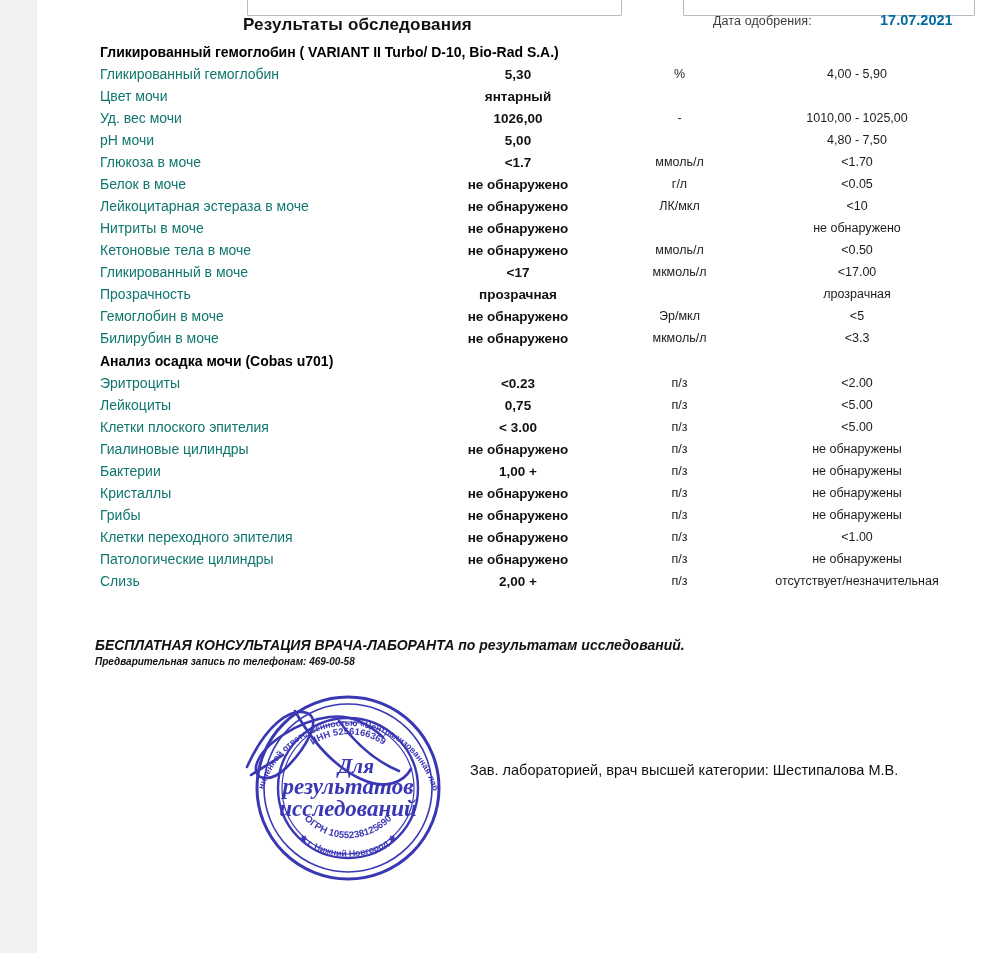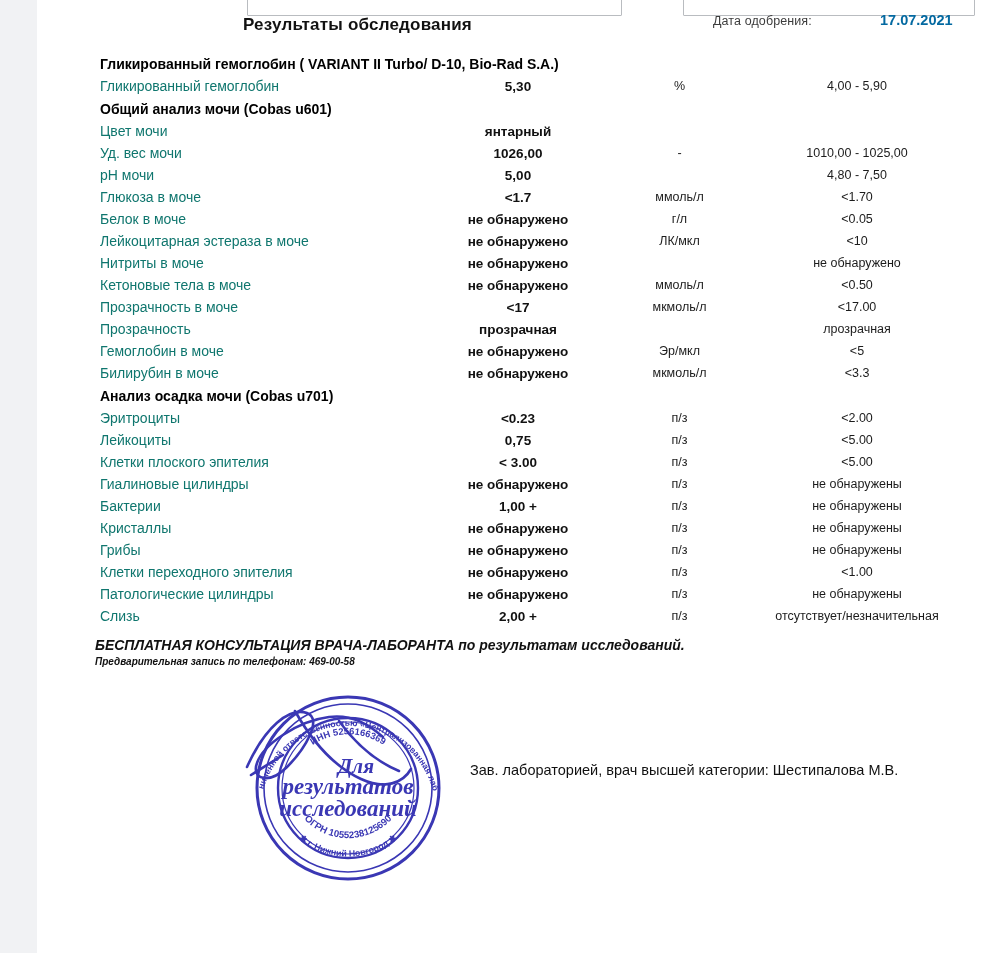--- a/index.html
+++ b/index.html
@@ -28,21 +28,21 @@
     display:flex;align-items:center;justify-content:center;
     font-size:13.5px;font-weight:bold;color:#111;box-sizing:border-box;
     border-right:1px solid #7a7d80;height:100%;
   }
   .thead .th:last-child{border-right:none;}
   .th.c-test{width:337px;}
   .th.c-res{width:172px;}
   .th.c-unit{width:151px;}
   .th.c-ref{width:204px;}
 
-  .rows{position:relative;margin-top:16px;}
+  .rows{position:relative;margin-top:4px;}
   .row{display:flex;height:22px;align-items:center;}
   .row.group{height:23px;}
   .cell{box-sizing:border-box;}
   .c1{width:337px;padding-left:5px;font-size:14px;color:#0f766e;white-space:nowrap;}
   .c2{width:172px;text-align:center;font-size:13.5px;font-weight:bold;color:#111;}
   .c3{width:151px;text-align:center;font-size:12.5px;color:#1c1c1c;}
   .c4{width:204px;text-align:center;font-size:12.5px;color:#1c1c1c;}
   .group .c1{font-weight:bold;font-size:14px;color:#000;width:auto;}
   .flag{text-underline-offset:2px;}
 
@@ -75,23 +75,20 @@
     <div class="rows" id="rows">
         <div class="row group">
           <div class="cell c1">Гликированный гемоглобин ( VARIANT II Turbo/ D-10, Bio-Rad S.A.)</div>
         </div>
         <div class="row">
           <div class="cell c1">Гликированный гемоглобин</div>
           <div class="cell c2">5,30</div>
           <div class="cell c3">%</div>
           <div class="cell c4">4,00 - 5,90</div>
         </div>
-        <div class="row group">
-          <div class="cell c1">Общий анализ мочи (Cobas u601)</div>
-        </div>
         <div class="row">
           <div class="cell c1">Цвет мочи</div>
           <div class="cell c2">янтарный</div>
           <div class="cell c3"></div>
           <div class="cell c4"></div>
         </div>
         <div class="row">
           <div class="cell c1">Уд. вес мочи</div>
           <div class="cell c2"><span class="flag">1026,00</span></div>
           <div class="cell c3">-</div>
@@ -127,21 +124,21 @@
           <div class="cell c3"></div>
           <div class="cell c4">не обнаружено</div>
         </div>
         <div class="row">
           <div class="cell c1">Кетоновые тела в моче</div>
           <div class="cell c2">не обнаружено</div>
           <div class="cell c3">ммоль/л</div>
           <div class="cell c4">&lt;0.50</div>
         </div>
         <div class="row">
-          <div class="cell c1">Прозрачность в моче</div>
+          <div class="cell c1">Гликированный в моче</div>
           <div class="cell c2">&lt;17</div>
           <div class="cell c3">мкмоль/л</div>
           <div class="cell c4">&lt;17.00</div>
         </div>
         <div class="row">
           <div class="cell c1">Прозрачность</div>
           <div class="cell c2">прозрачная</div>
           <div class="cell c3"></div>
           <div class="cell c4">лрозрачная</div>
         </div>

